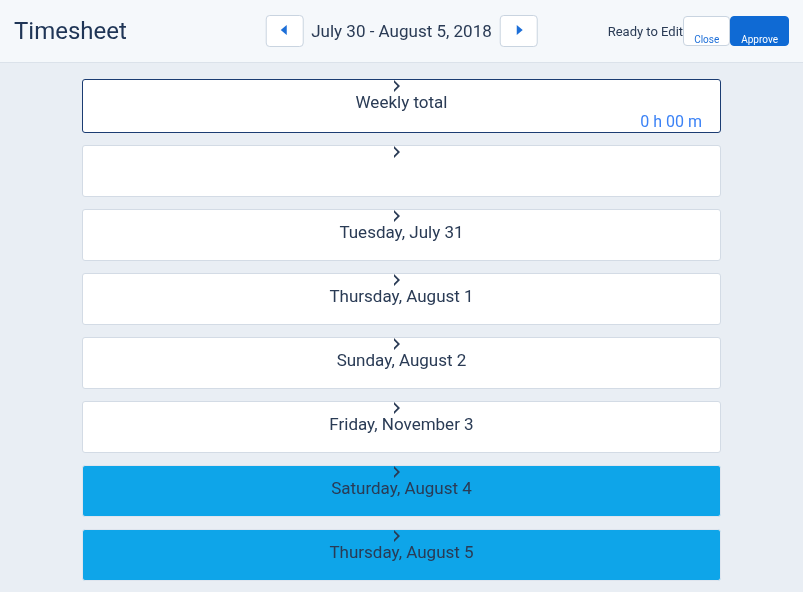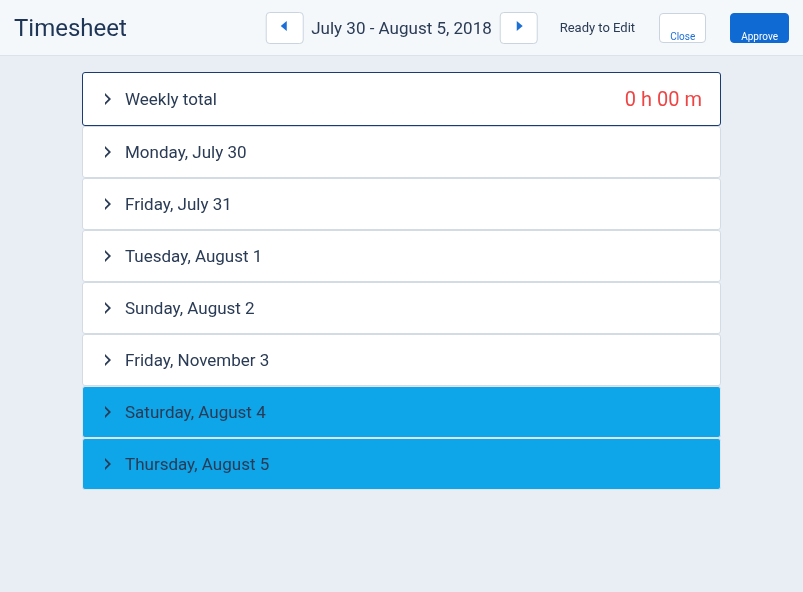--- a/index.html
+++ b/index.html
@@ -5,21 +5,21 @@
   * { box-sizing: border-box; margin: 0; padding: 0; }
   html, body { width: 803px; height: 592px; }
   body {
     font-family: -apple-system, BlinkMacSystemFont, "Segoe UI", Roboto, "Helvetica Neue", Arial, sans-serif;
     background: #e9eef4;
     color: #2a3b55;
   }
 
   
   .topbar {
-    height: 56px;
+    height: 63px;
     background: #f5f8fb;
     border-bottom: 1px solid #dbe2ea;
     display: flex;
     align-items: center;
     padding: 0 14px;
   }
   .title {
     font-size: 24px;
     font-weight: 400;
     color: #1f3556;
@@ -49,21 +49,21 @@
     font-size: 12px;
   }
   .nav-btn svg { width: 10px; height: 12px; fill: #1d6fd8; }
   .date-range {
     font-size: 17px;
     color: #2a3b55;
   }
   .right-group {
     display: flex;
     align-items: center;
-    gap: 24px;
+    gap: 0;
     margin-left: auto;
   }
   .status-text {
     font-size: 13px;
     color: #2a3b55;
   }
   .btn {
     height: 30px;
     padding: 0 10px;
     font-size: 10px;
@@ -88,22 +88,23 @@
     padding: 16px 82px 20px 82px;
   }
   .row {
     background: #fff;
     border: 1px solid #d3dbe5;
     border-radius: 3px;
     height: 52px;
     display: flex;
     align-items: center;
     padding: 0 18px;
-    margin-bottom: 0;
+    margin-bottom: 12px;
     cursor: pointer;
+    flex-direction: column;
   }
   .row.total {
     border: 1.5px solid #1b3c72;
     height: 54px;
   }
   .row.weekend {
     background: #0ea5e9;
     border-color: #dfe5ee;
   }
   .chev {
@@ -113,22 +114,22 @@
     justify-content: center;
     margin-right: 10px;
   }
   .chev svg { width: 8px; height: 12px; fill: #2a3b55; }
   .row-label {
     font-size: 17px;
     color: #2a3b55;
   }
   .row-total-value {
     margin-left: auto;
-    font-size: 20px;
-    color: #ef4444;
+    font-size: 16px;
+    color: #3b82f6;
   }
 </style>
 </head>
 <body>
 
 <div class="topbar">
   <div class="title">Timesheet</div>
 
   <div class="date-nav">
     <div class="nav-btn">
@@ -171,37 +172,36 @@
     <span class="row-total-value">0 h 00 m</span>
   </div>
 
   <div id="days-container">
       <div class="row">
         <span class="chev">
           <svg viewBox="0 0 8 12">
             <polygon points="1,0 7,6 1,12 1,9.5 4.5,6 1,2.5"></polygon>
           </svg>
         </span>
-        <span class="row-label">Monday, July 30</span>
-      </div>
-      <div class="row">
-        <span class="chev">
-          <svg viewBox="0 0 8 12">
-            <polygon points="1,0 7,6 1,12 1,9.5 4.5,6 1,2.5"></polygon>
-          </svg>
-        </span>
-        <span class="row-label">Friday, July 31</span>
-      </div>
-      <div class="row">
-        <span class="chev">
-          <svg viewBox="0 0 8 12">
-            <polygon points="1,0 7,6 1,12 1,9.5 4.5,6 1,2.5"></polygon>
-          </svg>
-        </span>
-        <span class="row-label">Tuesday, August 1</span>
+      </div>
+      <div class="row">
+        <span class="chev">
+          <svg viewBox="0 0 8 12">
+            <polygon points="1,0 7,6 1,12 1,9.5 4.5,6 1,2.5"></polygon>
+          </svg>
+        </span>
+        <span class="row-label">Tuesday, July 31</span>
+      </div>
+      <div class="row">
+        <span class="chev">
+          <svg viewBox="0 0 8 12">
+            <polygon points="1,0 7,6 1,12 1,9.5 4.5,6 1,2.5"></polygon>
+          </svg>
+        </span>
+        <span class="row-label">Thursday, August 1</span>
       </div>
       <div class="row">
         <span class="chev">
           <svg viewBox="0 0 8 12">
             <polygon points="1,0 7,6 1,12 1,9.5 4.5,6 1,2.5"></polygon>
           </svg>
         </span>
         <span class="row-label">Sunday, August 2</span>
       </div>
       <div class="row">

